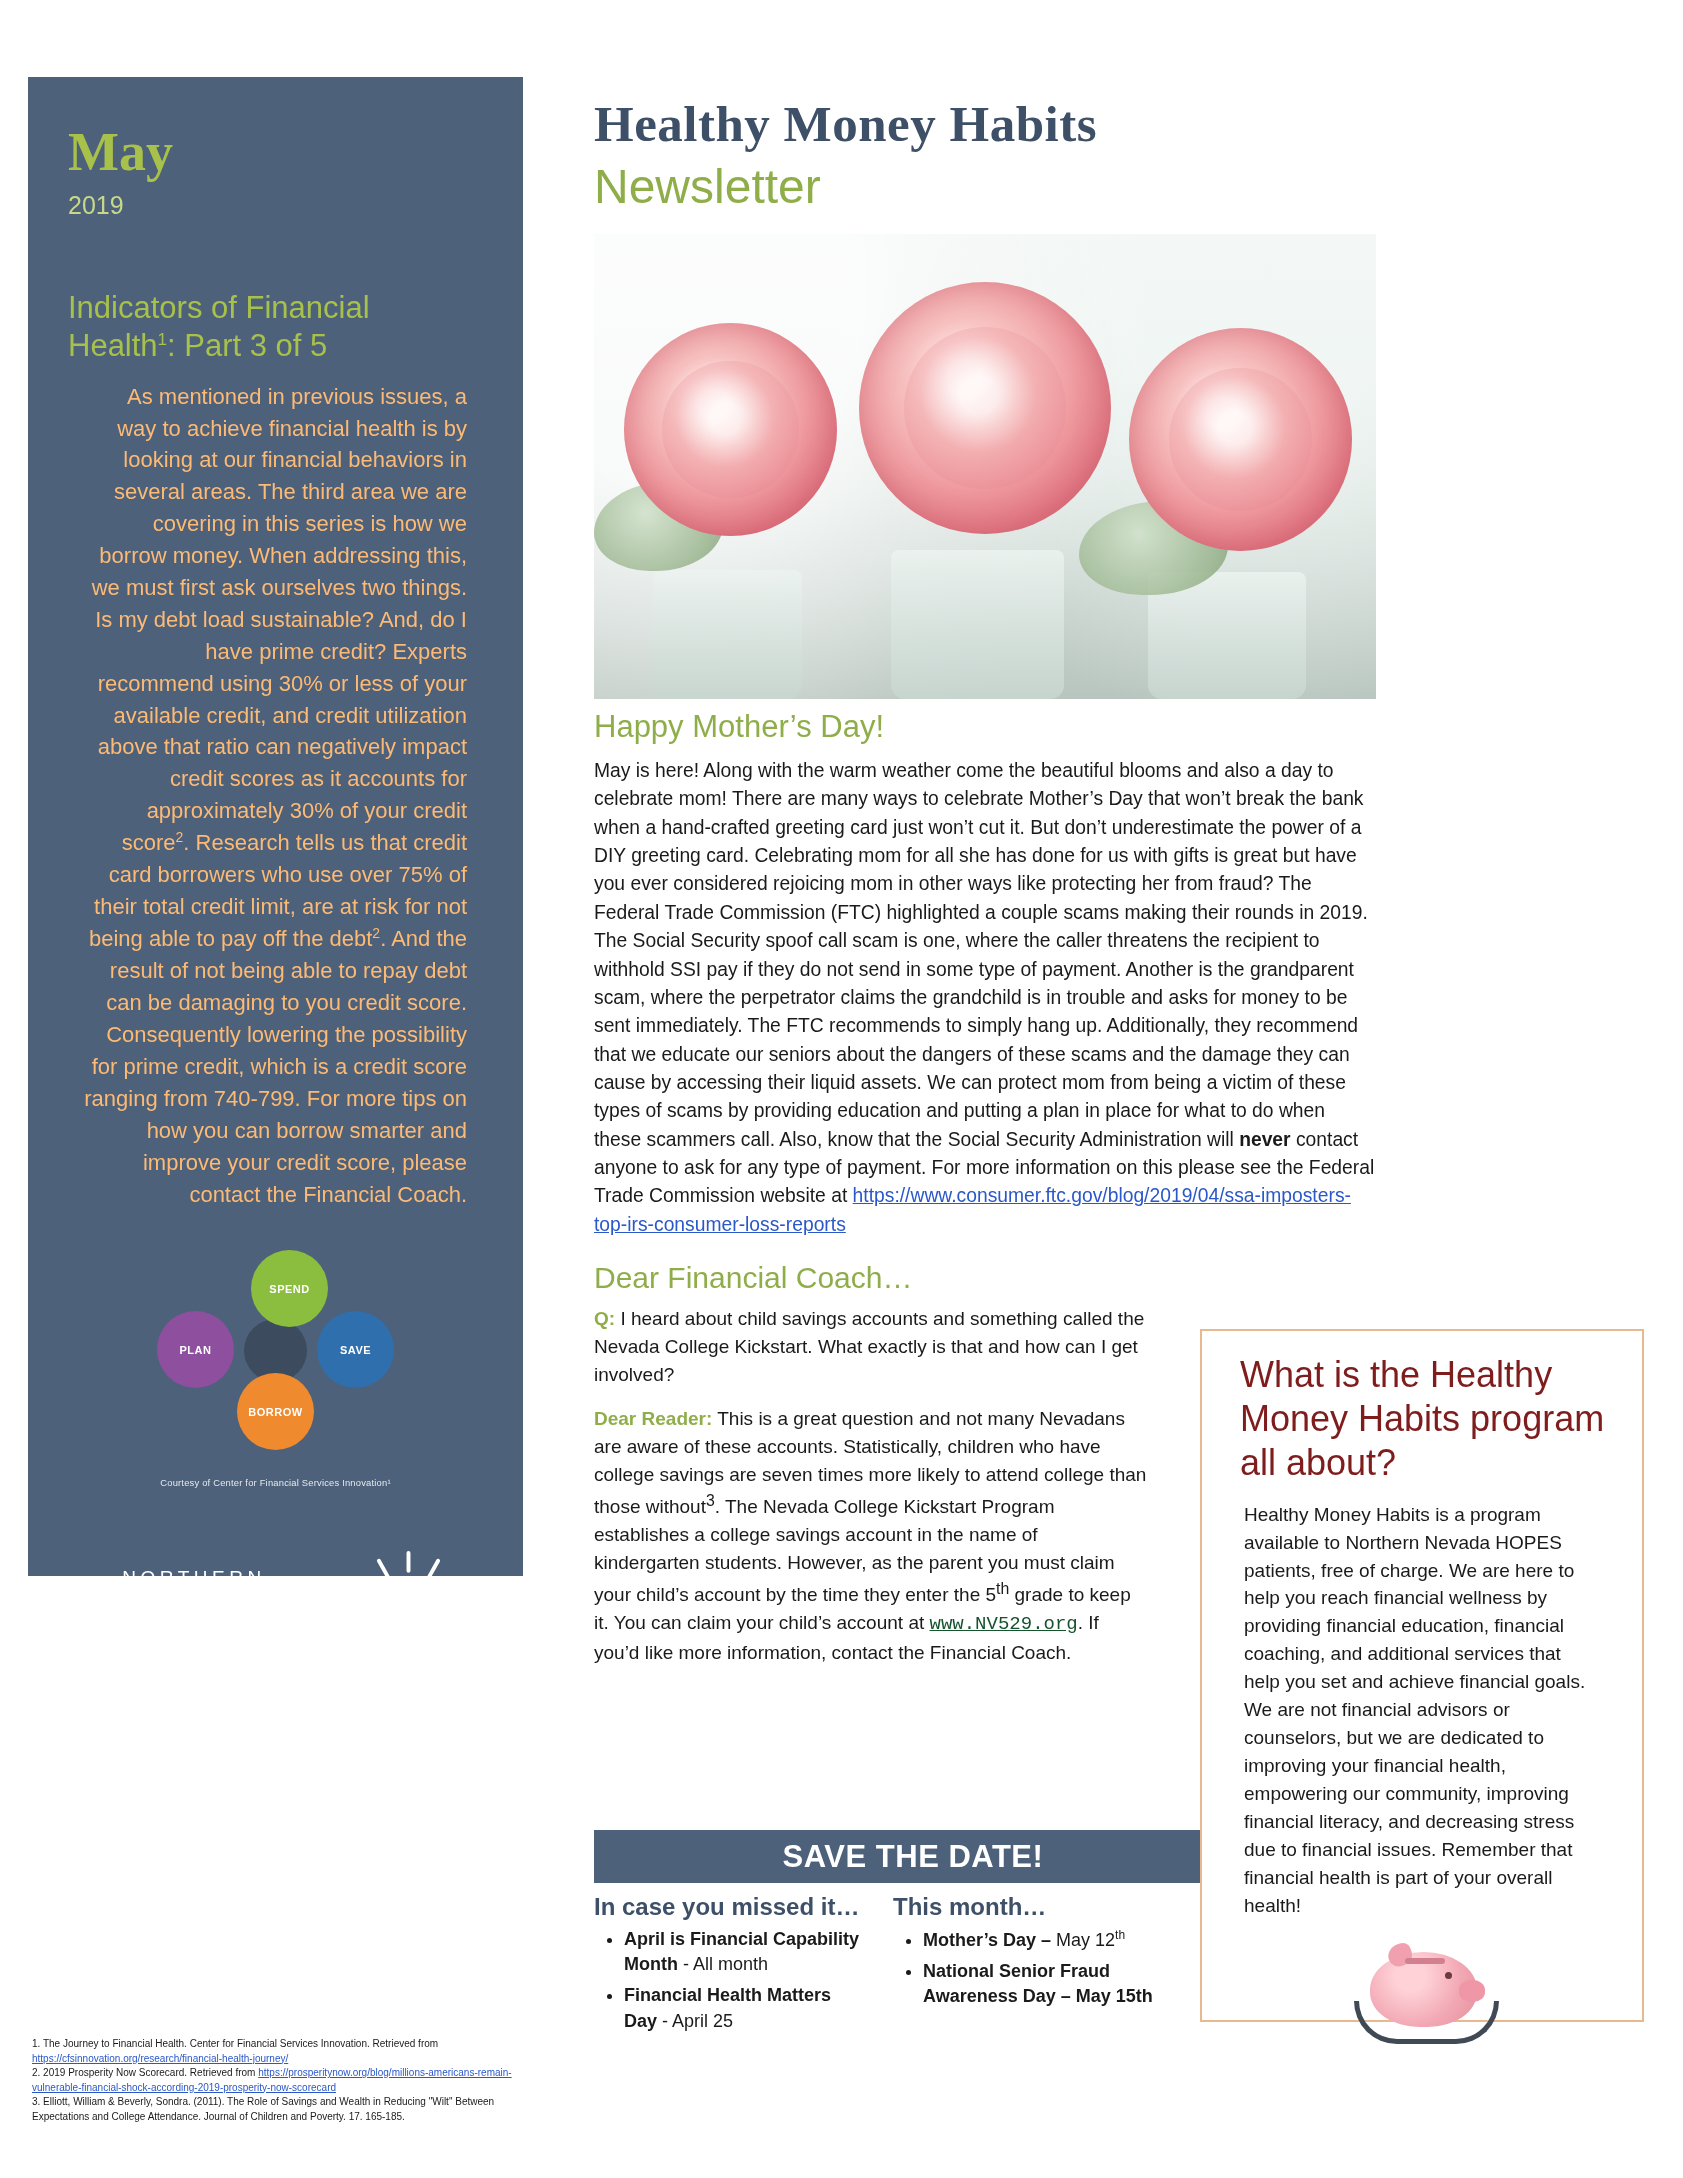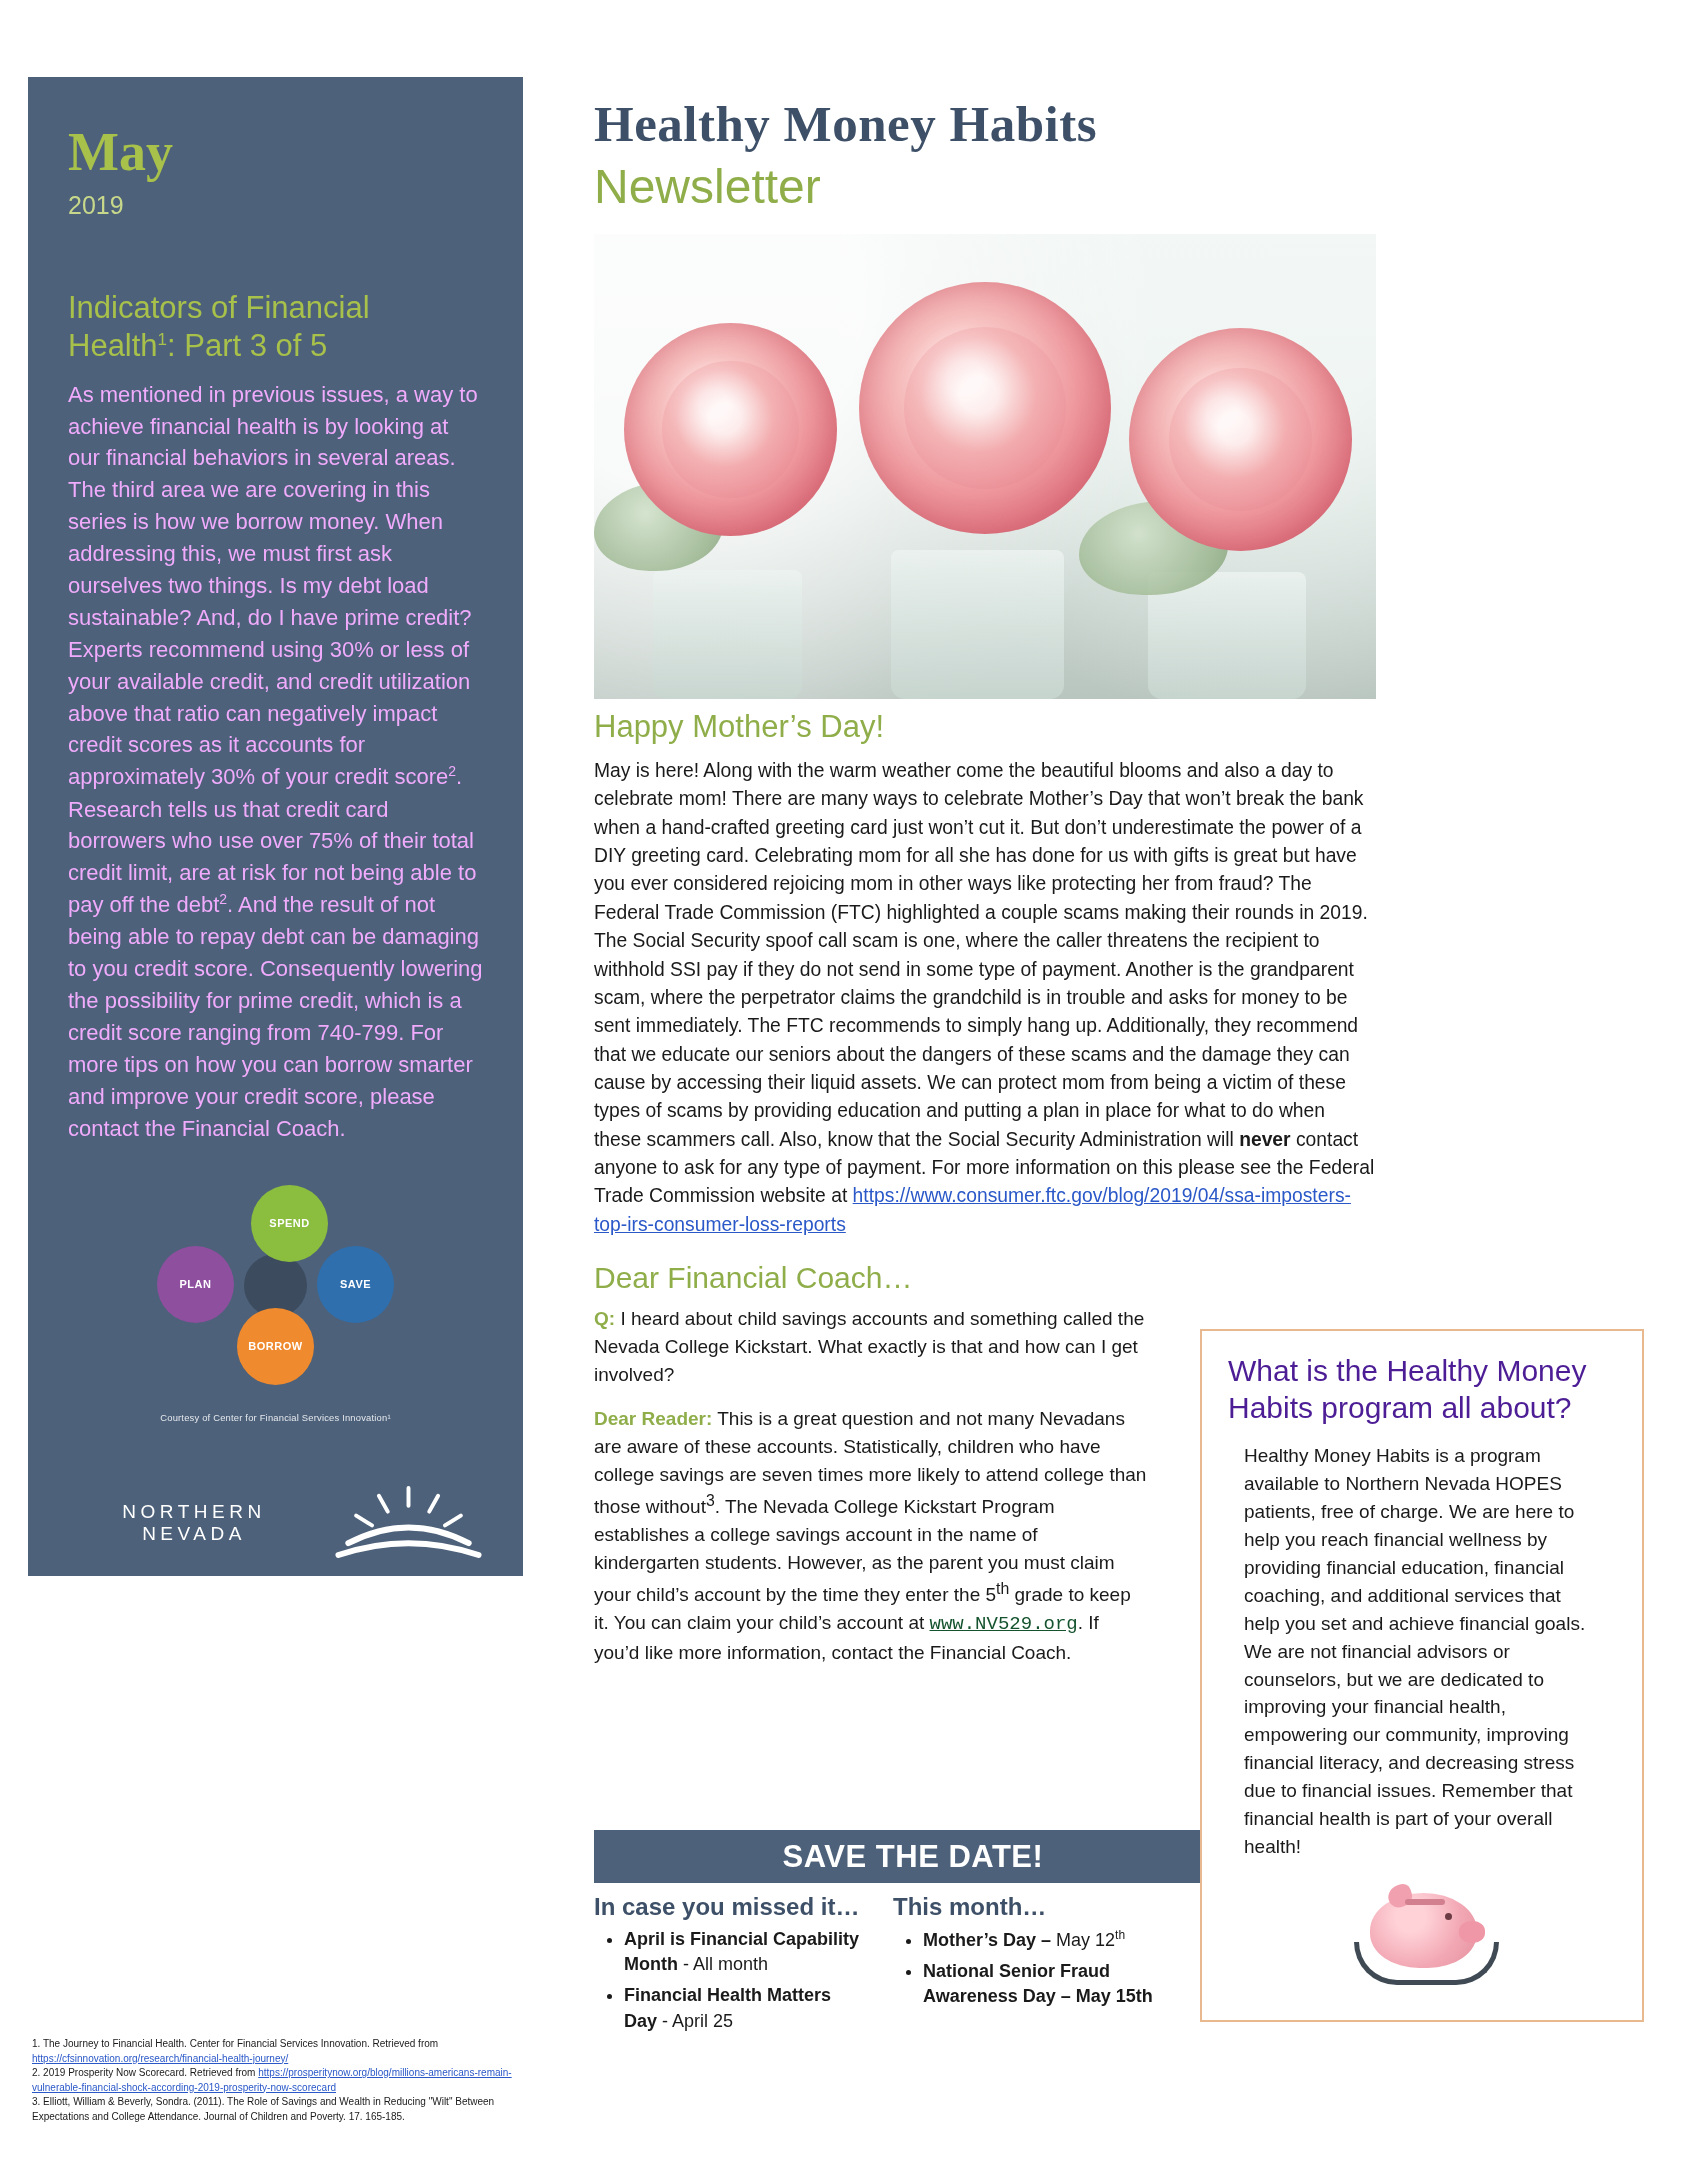--- a/index.html
+++ b/index.html
@@ -50,23 +50,24 @@
   .sidebar-heading {
     font-size: 31px;
     color: #a8c14a;
     line-height: 1.22;
     margin: 0 0 14px 0;
     font-weight: normal;
   }
   .sidebar-heading sup { font-size: 17px; }
   .sidebar-body {
     font-size: 22px;
-    color: #f0abfc;
+    color: #fdba74;
     line-height: 1.45;
-    margin: 0;
+    margin: 16px;
+    text-align: right;
   }
   .sidebar-body sup { font-size: 14px; }
 
   
   .diagram {
     position: relative;
     width: 257px;
     height: 213px;
     margin: 40px auto 0 auto;
   }
@@ -297,23 +298,23 @@
     left: 1200px;
     top: 1329px;
     width: 444px;
     height: 693px;
     border: 2px solid #e8b98f;
     box-sizing: border-box;
     padding: 22px 26px;
     background: #ffffff;
   }
   .about-box h3 {
-    font-size: 30px;
-    color: #4c1d95;
-    margin: 0 0 14px 0;
+    font-size: 36px;
+    color: #7f1d1d;
+    margin: 0 0 14px 12px;
     line-height: 1.22;
     font-weight: normal;
   }
   .about-box p {
     font-size: 19px;
     line-height: 1.47;
     color: #1a1a1a;
     margin: 16px;
   }
   .piggy-wrap {

